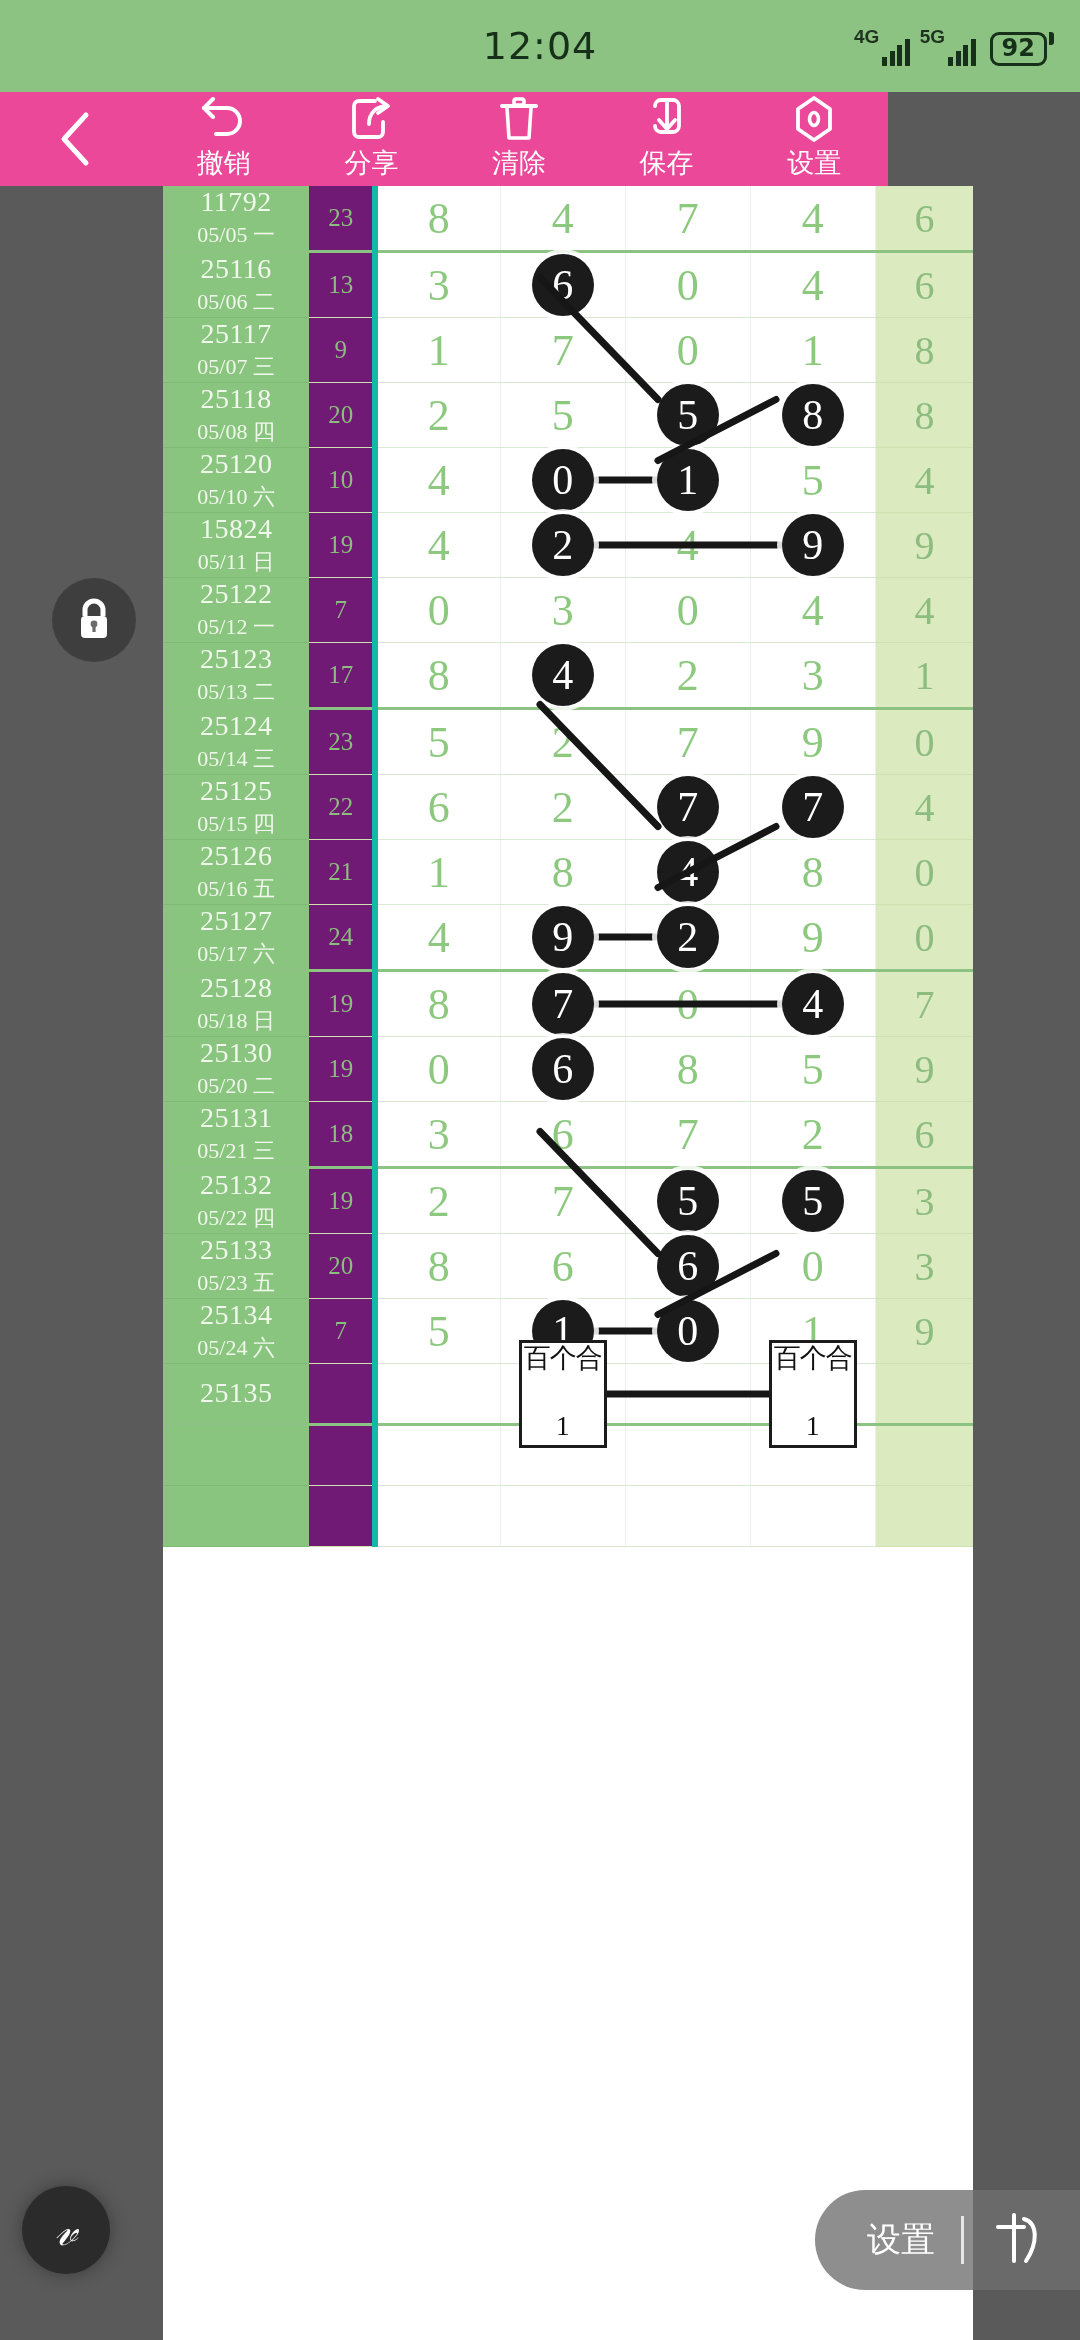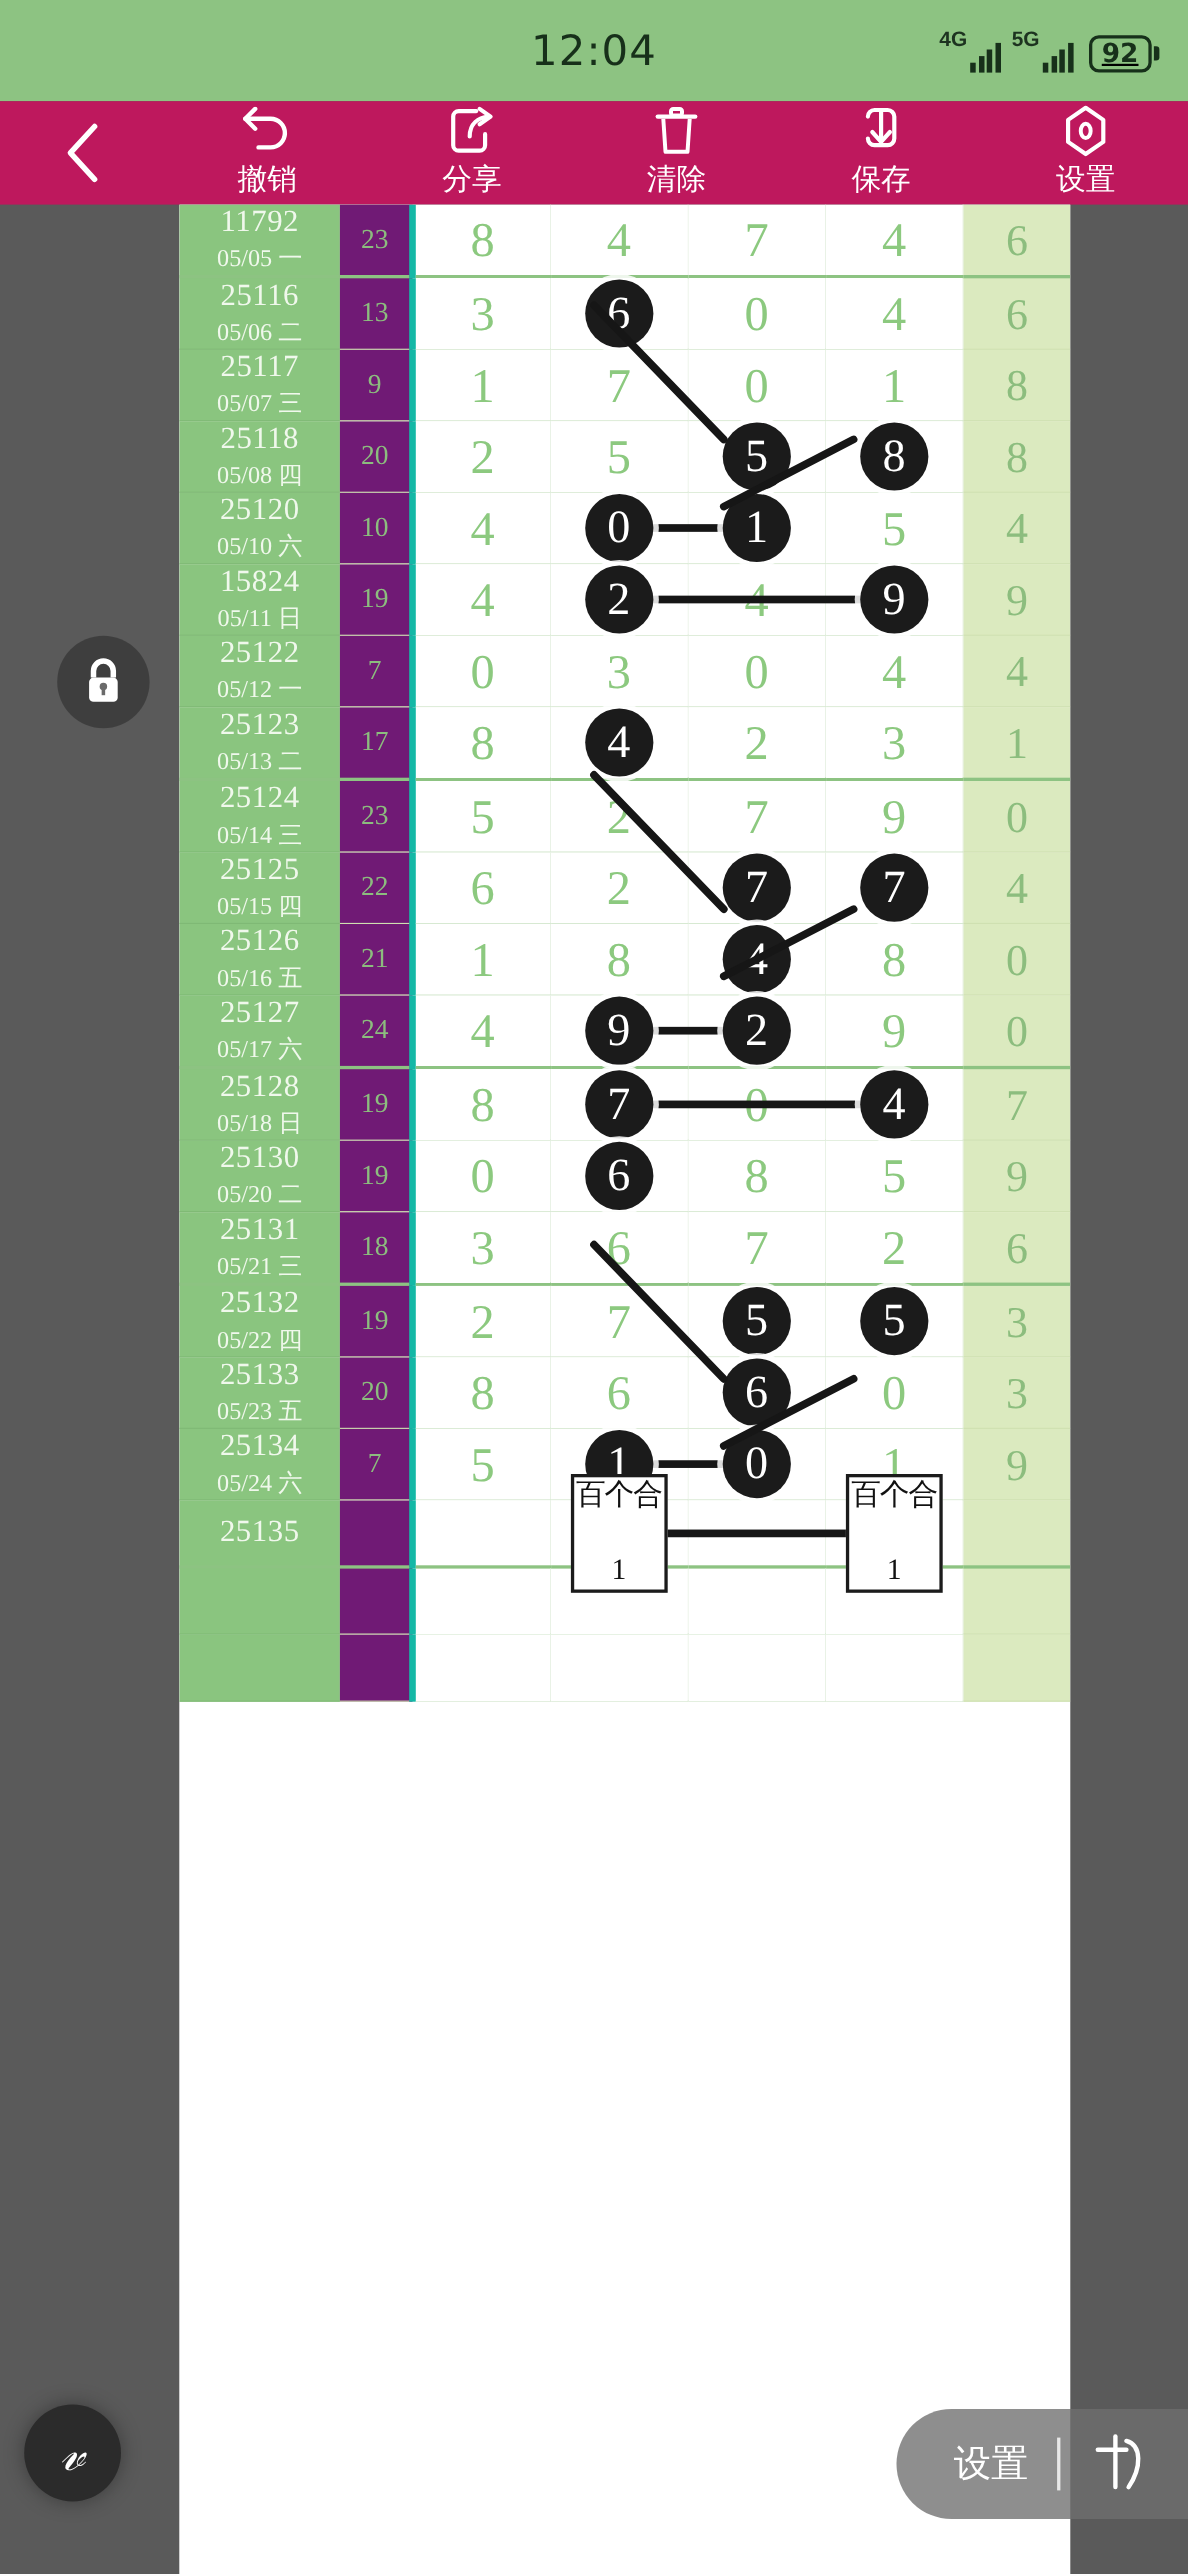--- a/index.html
+++ b/index.html
@@ -27,33 +27,33 @@
   }
   .net { display: flex; align-items: flex-end; gap: 3px; }
   .net-lab { font-size: 19px; color: #1d3320; line-height: 1; margin-bottom: 20px; font-weight: bold;}
   .bars { display: flex; align-items: flex-end; gap: 2.5px; height: 30px; }
   .bars i { display:block; width: 5px; background: #17301a; }
   .bars i:nth-child(1){height: 9px;}
   .bars i:nth-child(2){height:15px;}
   .bars i:nth-child(3){height:21px;}
   .bars i:nth-child(4){height:27px;}
   .batt {
-    display:flex; align-items:center; margin-left: 4px; text-decoration: underline;
+    display:flex; align-items:flex-start; margin-left: 4px;
   }
   .batt-body {
     border: 3px solid #17301a; border-radius: 9px;
     padding: 1px 9px; font-size: 24px; color: #17301a; font-weight: 600;
     font-family: "DejaVu Sans", sans-serif; line-height: 1.05;
   }
   .batt-tip { width:5px; height:13px; background:#17301a; border-radius:0 3px 3px 0; margin-left:2px; }
 
   
   .toolbar {
-    position: absolute; top: 92px; left: 0; width: 1080px; height: 94px;
-    background: #be185d;
+    position: absolute; top: 92px; left: 0; width: 888px; height: 94px;
+    background: #ec4899;
     display: flex; align-items: center;
   }
   .tb-back { width: 150px; display:flex; justify-content:center; align-items:center; }
   .tb-item {
     flex: 1; display: flex; flex-direction: column; align-items: center; gap: 4px;
   }
   .tb-label { font-size: 27px; color: #ffffff; font-family:"Liberation Sans", sans-serif; }
   .tb-ico { height: 44px; display:flex; align-items:center; justify-content:center; }
 
   

